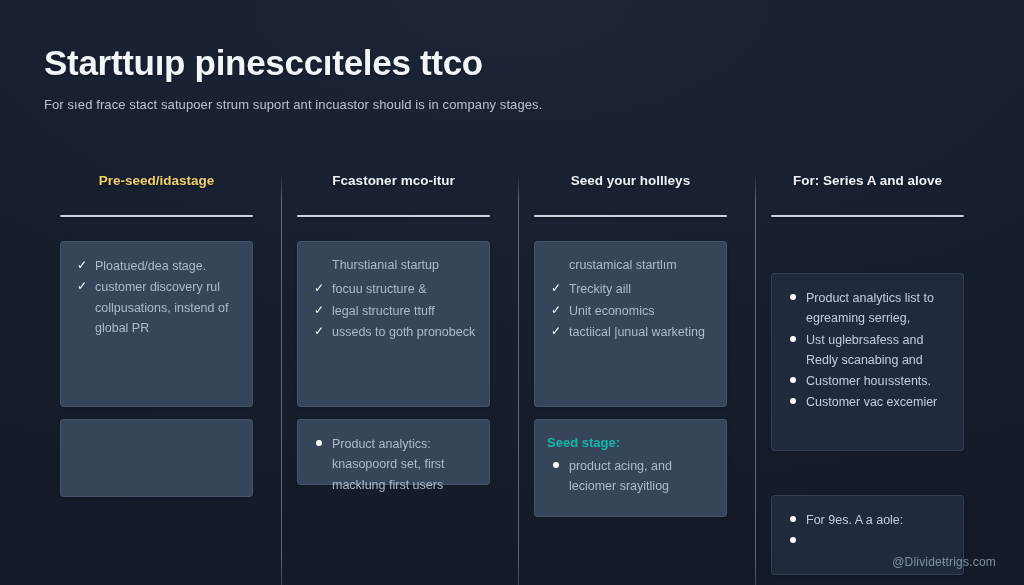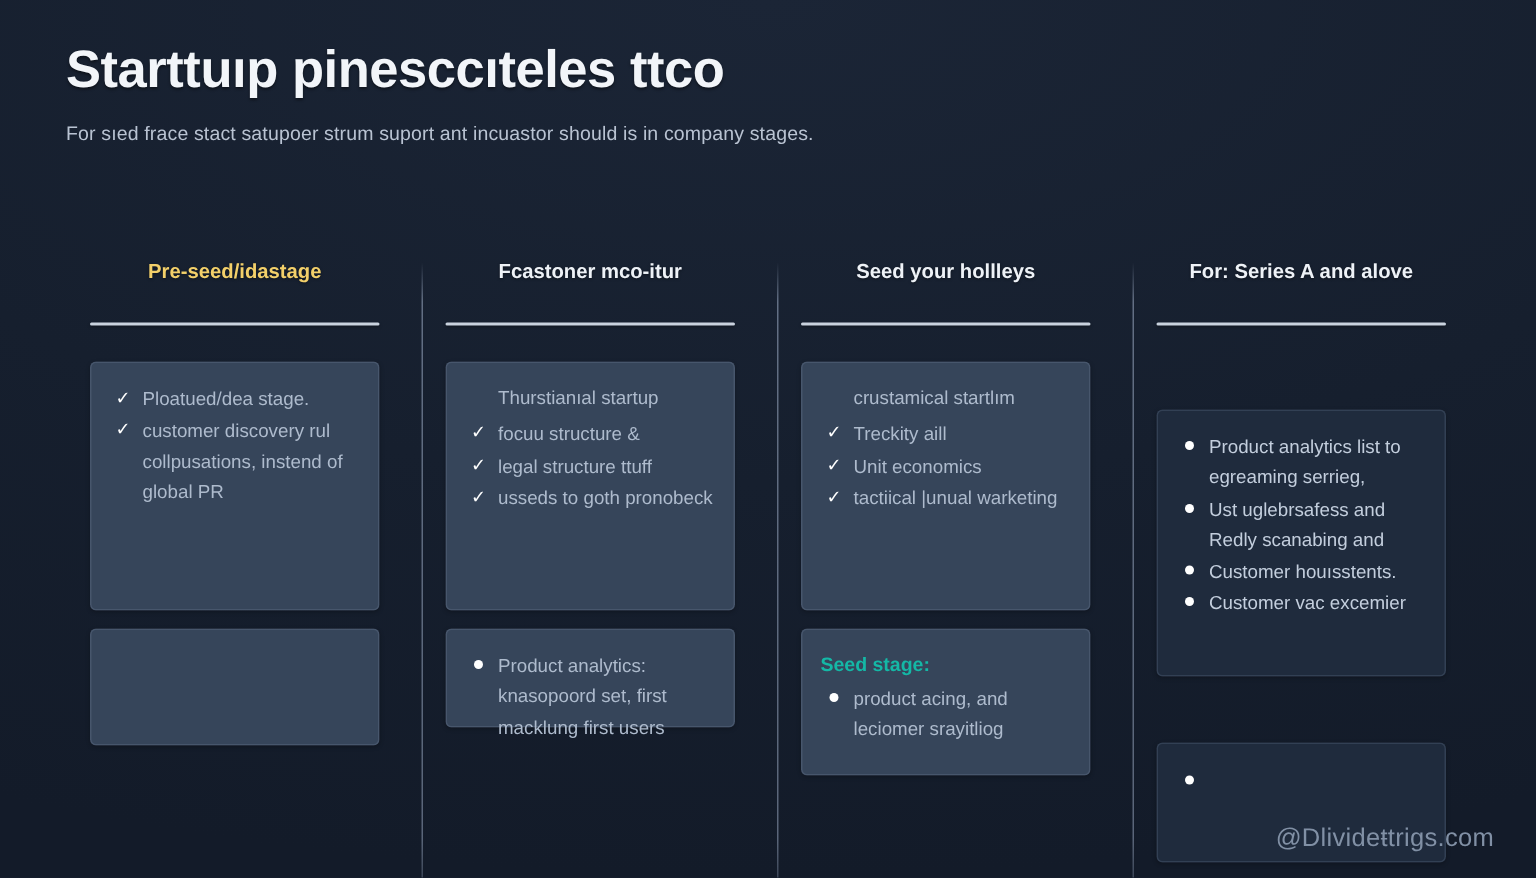--- a/index.html
+++ b/index.html
@@ -20,21 +20,21 @@
     height: 585px;
     background:
       radial-gradient(120% 100% at 50% 0%, #1b2536 0%, #161f2e 55%, #131b29 100%);
     overflow: hidden;
   }
 
   
   .header {
     position: absolute;
     left: 44px;
-    top: 28px;
+    top: 44px;
     width: 900px;
   }
   .title {
     font-size: 35px;
     font-weight: bold;
     color: #f2f5f9;
     letter-spacing: -0.3px;
     line-height: 1.1;
     margin: 0;
     white-space: nowrap;
@@ -183,21 +183,21 @@
     line-height: 1.6;
     padding-left: 22px;
     margin-top: 4px;
   }
 
   
   .footer {
     position: absolute;
     right: 28px;
     bottom: 16px;
-    font-size: 17px;
+    font-size: 12px;
     color: #8190a5;
     letter-spacing: 0.2px;
   }
 </style>
 </head>
 <body>
 
 <div class="page">
 
   <div class="header">
@@ -273,20 +273,21 @@
           <div class="card dark card-h5">
             <ul class="bullets">
               <li class="bullet on-dark"><span class="marker dot"></span><span>Product analytics list to egreaming serrieg,</span></li>
               <li class="bullet on-dark"><span class="marker dot"></span><span>Ust uglebrsafess and Redly scanabing and</span></li>
               <li class="bullet on-dark"><span class="marker dot"></span><span>Customer houısstents.</span></li>
               <li class="bullet on-dark"><span class="marker dot"></span><span>Customer vac excemier</span></li>
             </ul>
           </div>
           <div class="card dark card-h6">
             <ul class="bullets">
+              <li class="bullet on-dark"><span class="marker dot"></span><span>For 9es. A a aole:</span></li>
               <li class="bullet on-dark"><span class="marker dot"></span></li>
             </ul>
           </div>
           <div class="bullet-overflow">compritting.</div>
         </div>
       </div>
     </div>
 
   <div class="footer">@Dlivideŧtrigs.com</div>
 

